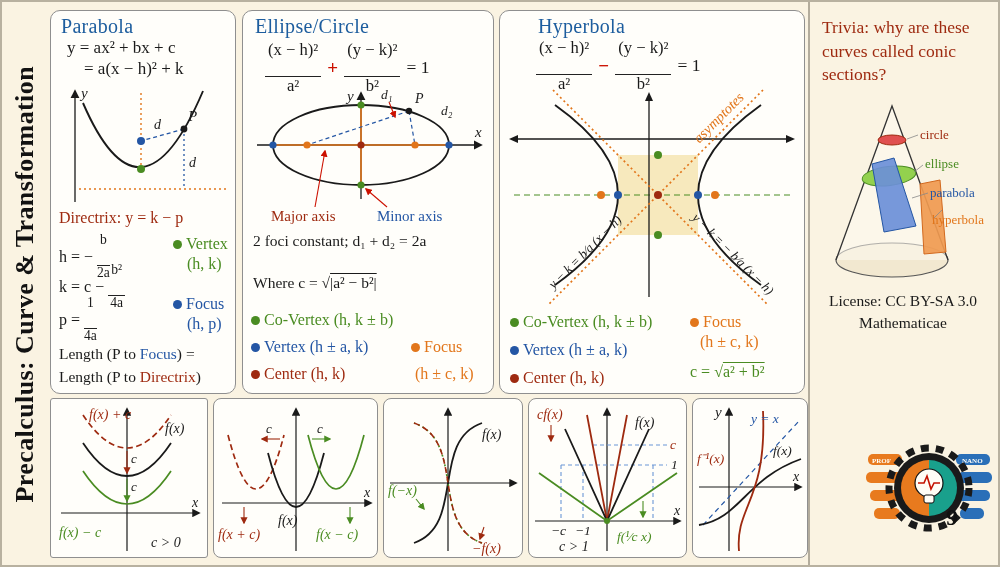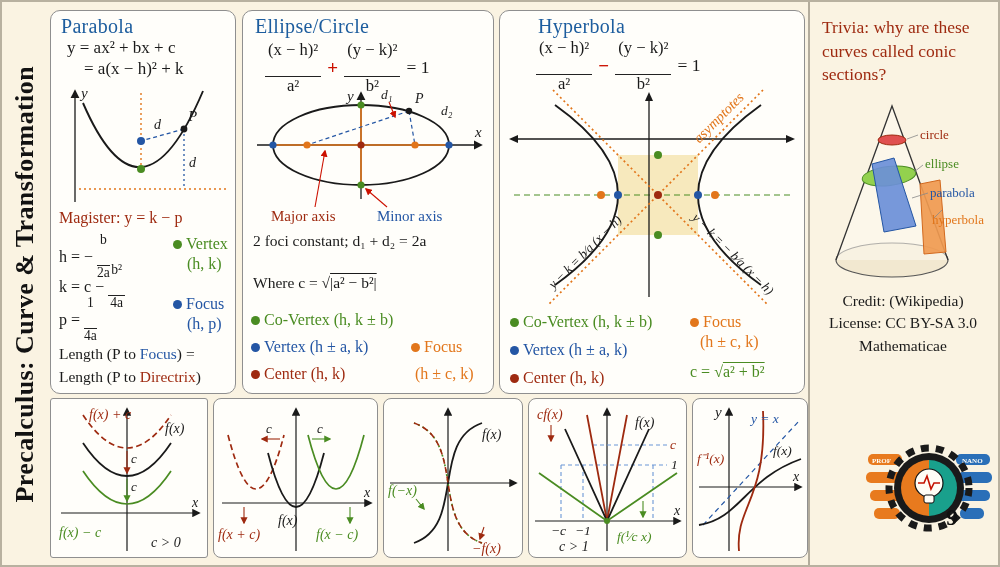--- a/index.html
+++ b/index.html
@@ -59,21 +59,21 @@
       <line x1="129" y1="48" x2="129" y2="108" stroke="#2456a4" stroke-width="1.3" stroke-dasharray="2,3"></line>
       <circle cx="86" cy="88" r="4" fill="#4a8c22"></circle>
       <circle cx="86" cy="60" r="4" fill="#2456a4"></circle>
       <circle cx="129" cy="48" r="3.4" fill="#1a1a1a"></circle>
       <text x="133" y="40" font-size="15" font-style="italic" fill="#1a1a1a">P</text>
       <text x="99" y="48" font-size="14" font-style="italic" fill="#1a1a1a">d</text>
       <text x="134" y="86" font-size="14" font-style="italic" fill="#1a1a1a">d</text>
     </svg>
 
     <div class="dred sz16" style="left:8px;top:198px;white-space:nowrap">
-      <span>Magister:</span><span class="math"> y = k − p</span>
+      <span>Directrix:</span><span class="math"> y = k − p</span>
     </div>
 
     <div class="math sz16 row" style="left:8px;top:222px">
       <span>h = −</span>
       <span class="frac">
           <span class="num">b</span>
           <span>2a</span>
         </span>
     </div>
     <div class="math sz16 row" style="left:8px;top:252px">
@@ -260,21 +260,20 @@
       <line x1="86" y1="74" x2="95" y2="67" stroke="#888" stroke-width="0.8"></line>
       <line x1="84" y1="100" x2="100" y2="95" stroke="#888" stroke-width="0.8"></line>
       <line x1="114" y1="112" x2="106" y2="120" stroke="#888" stroke-width="0.8"></line>
       <text x="92" y="41" font-size="13" fill="#9e2a10">circle</text>
       <text x="97" y="70" font-size="13" fill="#4a8c22">ellipse</text>
       <text x="102" y="99" font-size="13" fill="#2456a4">parabola</text>
       <text x="104" y="126" font-size="13" fill="#e2761b">hyperbola</text>
     </svg>
 
     <div class="credits">
-      <div>Credit: (Wikipedia)</div>
       <div>License: CC BY-SA 3.0</div>
       <div>Mathematicae</div>
     </div>
 
     <svg style="left:862px;top:430px" width="130" height="114" viewBox="0 0 130 114">
       <rect x="4" y="22" width="34" height="11" rx="5" fill="#e87a1e"></rect>
       <rect x="2" y="40" width="36" height="11" rx="5" fill="#e87a1e"></rect>
       <rect x="6" y="58" width="32" height="11" rx="5" fill="#e87a1e"></rect>
       <rect x="10" y="76" width="26" height="11" rx="5" fill="#e87a1e"></rect>
       <rect x="92" y="22" width="34" height="11" rx="5" fill="#2a6fb8"></rect>

